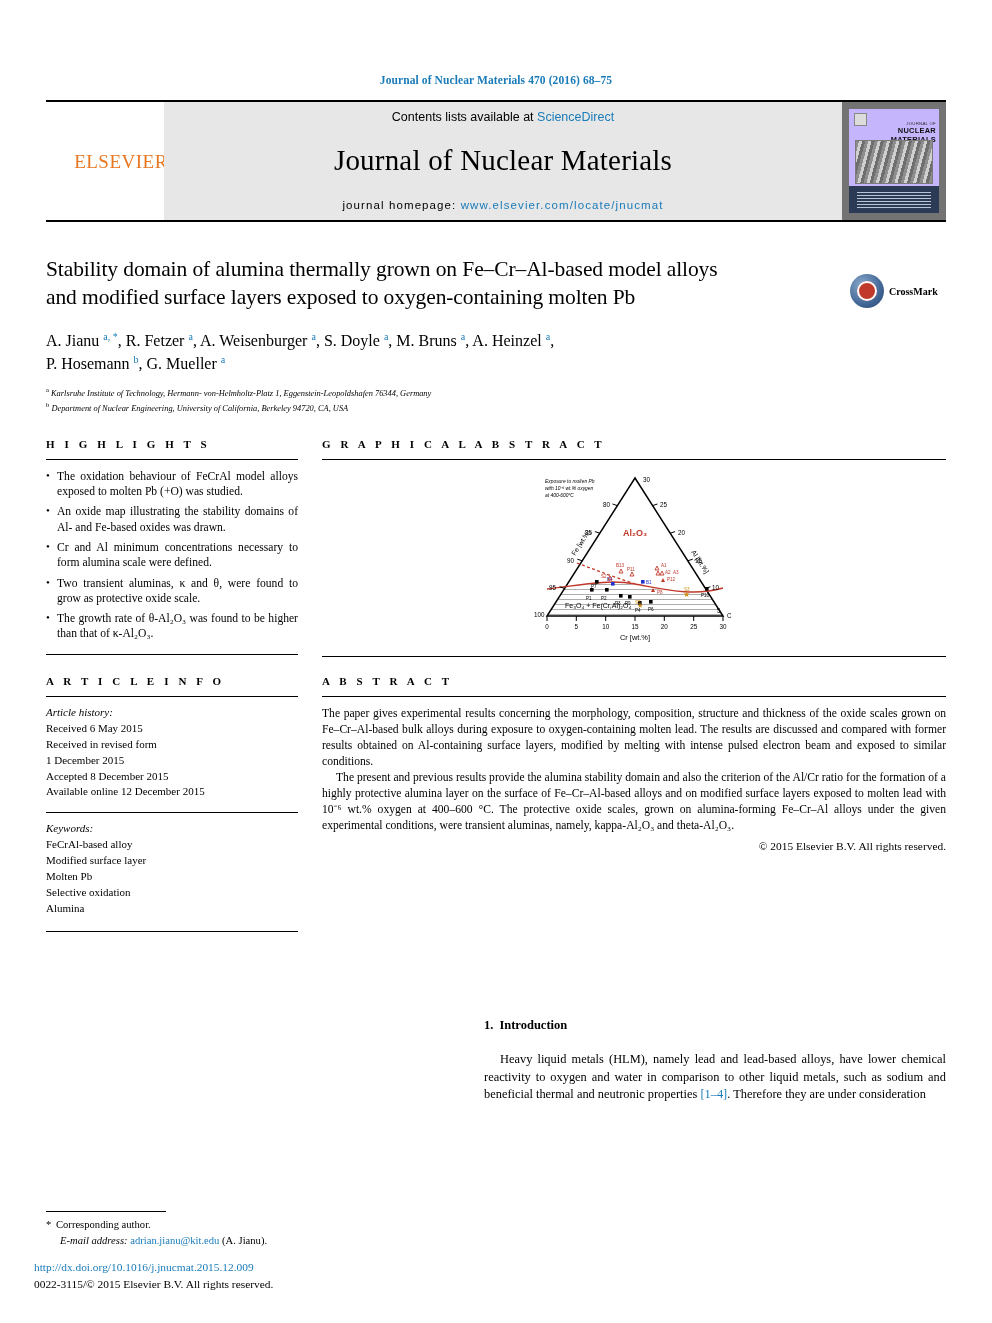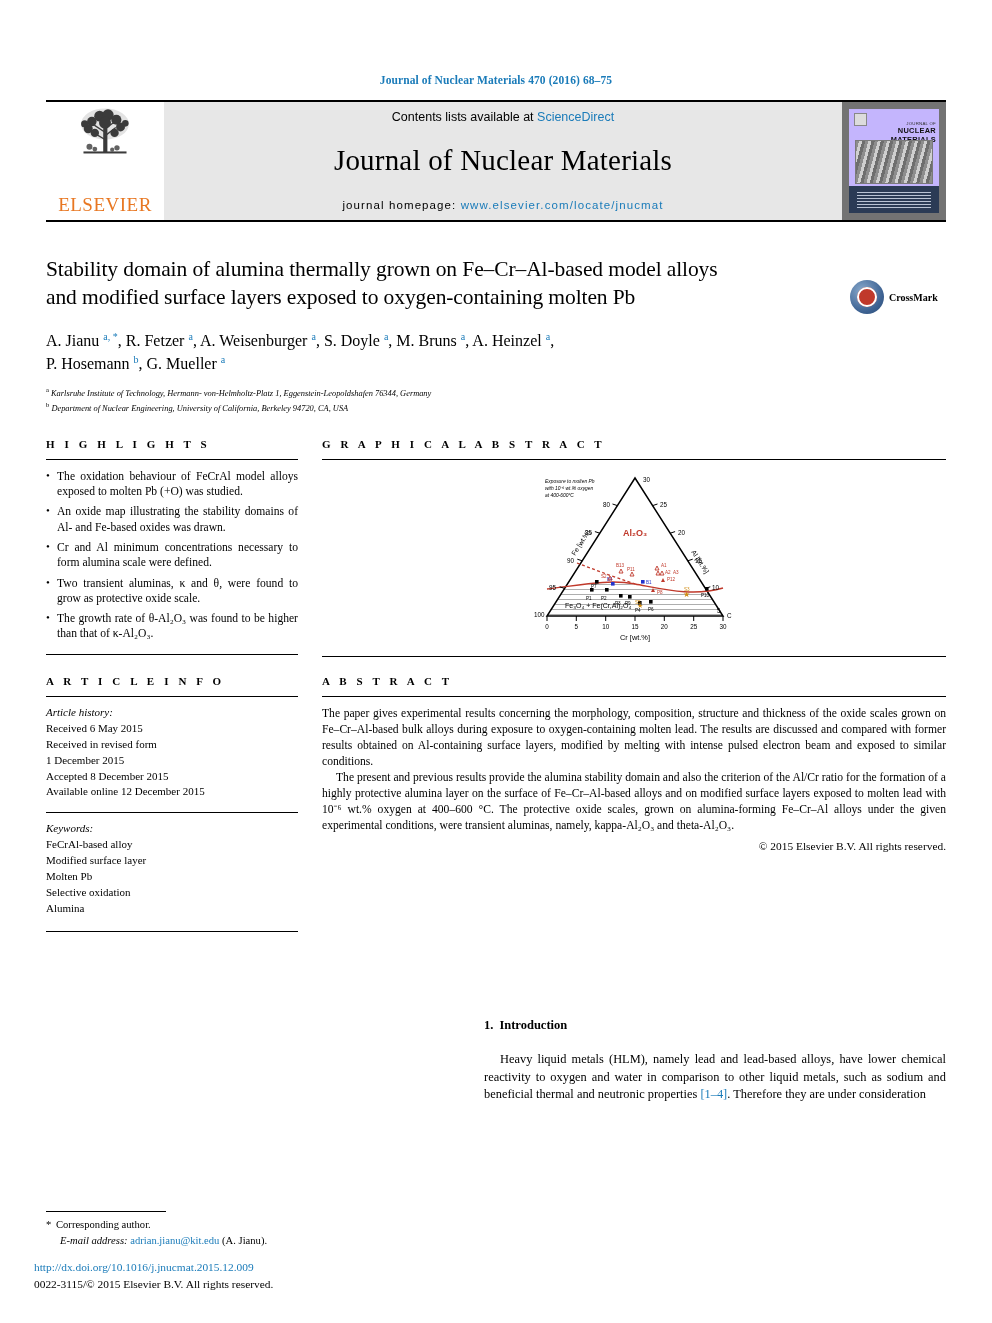--- a/index.html
+++ b/index.html
@@ -28,22 +28,22 @@
   .masthead {
     margin: 14px 46px 0 46px;
     border-top: 2.5px solid #000;
     border-bottom: 2.5px solid #000;
     display: flex;
     align-items: stretch;
     height: 122px;
   }
   .elsevier-block {
     width: 118px; flex: none;
-    display: flex; flex-direction: column;
-    align-items: center; justify-content: space-between;
+    display: flex; flex-direction: row;
+    align-items: center; justify-content: center;
     padding: 4px 2px;
     gap: 32px;
   }
   .tree-mark { width: 86px; height: 80px; display:block; }
   .elsevier-word {
     font-family: "Liberation Serif", serif;
     font-size: 19px; letter-spacing: .5px;
     color: #E87722; font-weight: normal; margin-top: 1px;
   }
   .journal-band {
@@ -80,21 +80,21 @@
     border:1px solid #7a7a7a;
   }
   .cov-bot { position:absolute; left:0; bottom:0; width:100%; height:26%; background:#2b3b55; }
   .cov-bot-lines { position:absolute; left:8px; right:8px; top:4px; }
   .cov-bot-lines i { display:block; height:1px; background:#b9c3d4; margin:2px 0; }
   .cov-sq { position:absolute; left:5px; top:4px; width:13px; height:13px; background:#dcdcdc; border:1px solid #888; }
 
   
   .title-area { margin: 34px 46px 0 46px; position: relative; }
   .crossmark {
-    position:absolute; right:0; top:19px;
+    position:absolute; right:0; top:13px;
     width: 96px; height: 44px;
     display:flex; align-items:center; gap:5px;
   }
   .cm-circle {
     width: 34px; height: 34px; border-radius:50%;
     background: radial-gradient(circle at 35% 32%, #7ea3c8, #3c5f88 70%, #2c4straight 100%);
     background: radial-gradient(circle at 35% 32%, #88a9cc 0%, #3d6292 65%, #2b4a73 100%);
     display:flex; align-items:center; justify-content:center;
   }
   .cm-inner { width:20px; height:20px; border-radius:50%; background:#c0392b; box-shadow: inset 0 0 0 2px #fff; }

